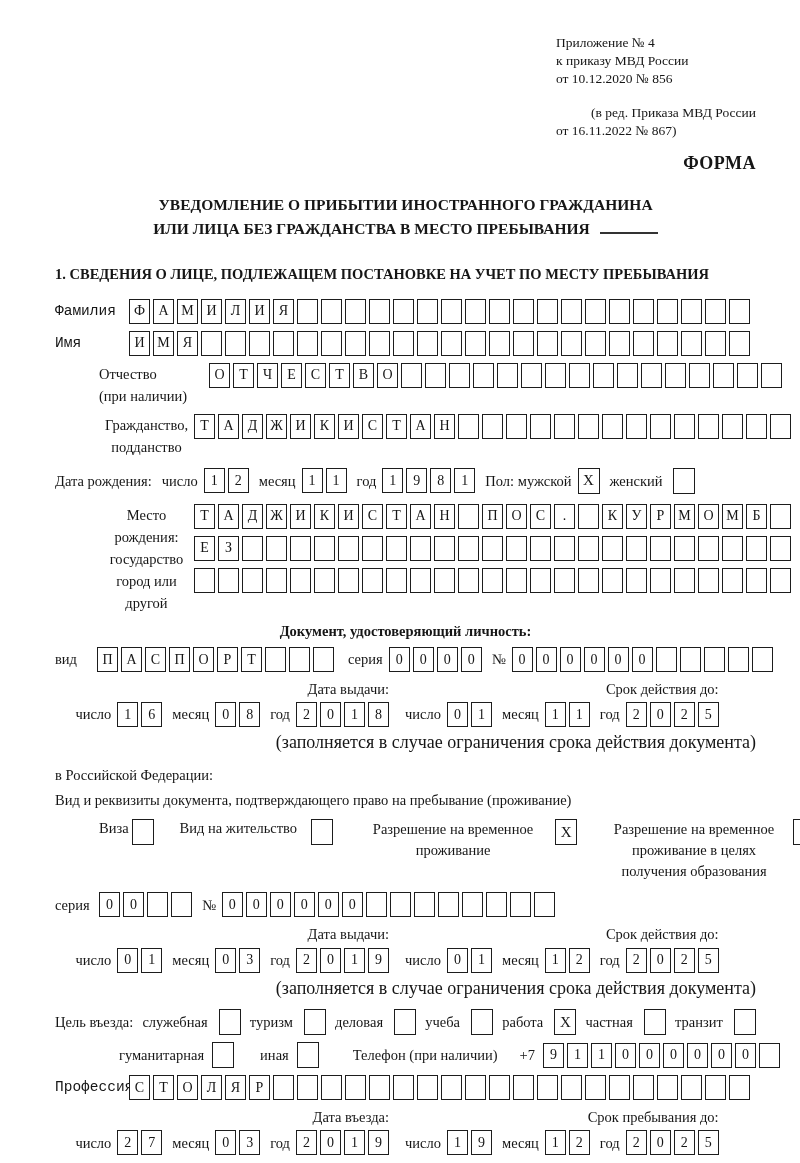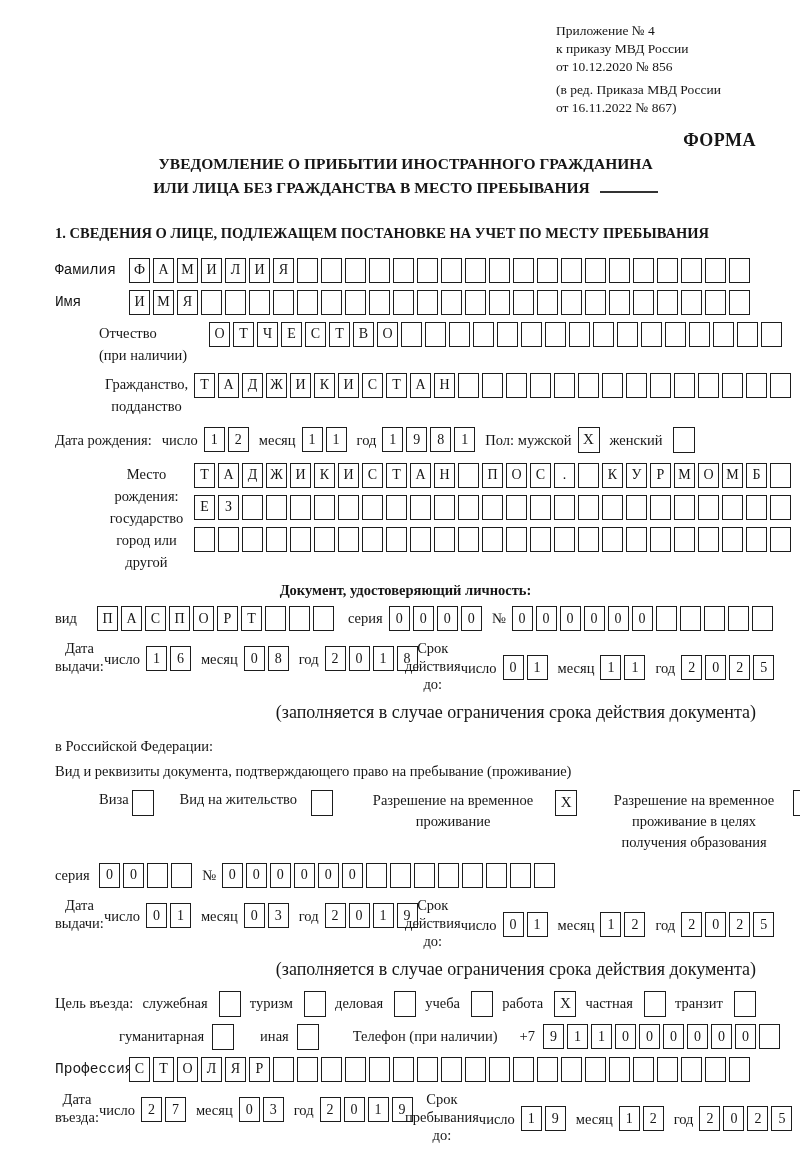--- a/index.html
+++ b/index.html
@@ -1,27 +1,27 @@
 <!DOCTYPE html>
 <html><head>
 <meta charset="utf-8">
 <style>
   html,body{margin:0;padding:0;background:#ffffff;}
   .page{
     position:relative;
     width:800px;height:1163px;box-sizing:border-box;
-    padding:22px 44px 20px 55px;
+    padding:34px 44px 20px 55px;
     background:#ffffff;color:#161616;
     font-family:"Liberation Serif","DejaVu Serif",serif;
     font-size:14.5px;line-height:1.25;overflow:hidden;
   }
   .appendix{margin-left:auto;width:200px;font-size:13.5px;line-height:18px;}
-  .appendix .ed{margin-top:5px;}
+  .appendix .ed{margin-top:16px;text-align:right;}
   .forma{margin-top:12px;text-align:right;font-weight:bold;font-size:18px;letter-spacing:.5px;}
-  .title{text-align:center;font-weight:bold;font-size:15.5px;line-height:24px;}
+  .title{margin-top:18px;text-align:center;font-weight:bold;font-size:15.5px;line-height:24px;}
   .blank{display:inline-block;width:58px;border-bottom:2px solid #333;height:12px;margin-left:10px;}
   .sec{margin-top:24px;font-weight:bold;font-size:14.5px;}
   .frow{display:flex;align-items:center;margin-top:7px;}
   .top{align-items:flex-start;margin-left:44px;}
   .lbl{flex:none;}
   .w74{width:74px;font-family:Liberation Mono, monospace;}
   .w95{width:95px;text-align:center;}
   .w110{width:110px;}
   .lblcol div{line-height:22px;}
   .cells{display:flex;gap:3px;flex:none;}
@@ -32,21 +32,21 @@
   }
   .cbox{
     box-sizing:border-box;display:inline-flex;flex:none;width:22px;height:26px;
     border:1.6px solid #1d1d1d;align-items:center;justify-content:center;
     font-size:15px;margin-left:8px;background:#fff;
   }
   .dlbl{margin:0 6px 0 10px;flex:none;}
   .dlbl.first{margin-left:0;}
   .dgrp{display:flex;align-items:center;}
   .drow{display:flex;margin-top:8px;align-items:flex-start;}
-  .dcol{display:flex;}
+  .dcol{display:flex;flex-direction:column;align-items:flex-end;}
   .dcol.left{width:334px;flex:none;}
   .dcol.right{margin-left:16px;}
   .dhead{text-align:center;margin-bottom:4px;}
   .note{text-align:right;font-size:18px;margin-top:4px;}
   .intro{margin-top:10px;line-height:25px;}
   .opts{margin-top:6px;}
   .olbl{flex:none;}
   .octr{text-align:center;line-height:21px;flex:none;}
   .w185{width:188px;}
   .w190{width:182px;}

